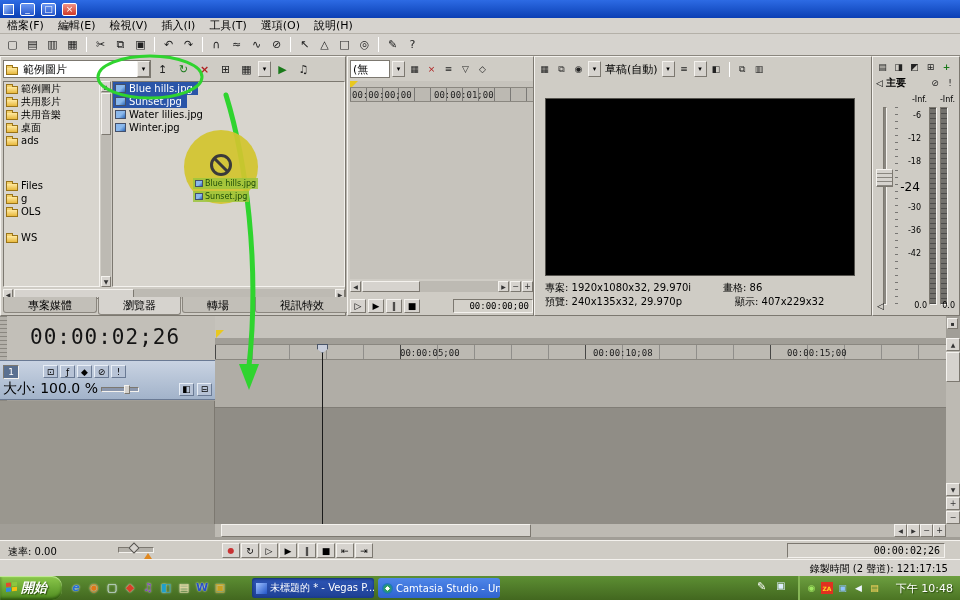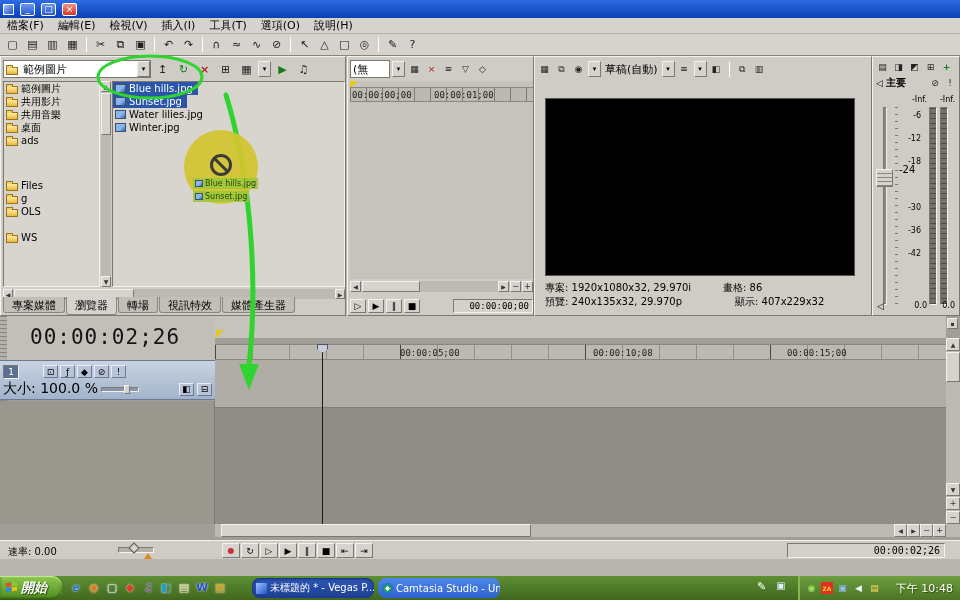--- a/index.html
+++ b/index.html
@@ -34,35 +34,35 @@
 .combo{display:flex;align-items:center;background:#fff;border:1px solid #7c7870;height:18px;font-size:11px}
 .combo .ct{flex:1;padding-left:2px;white-space:nowrap;overflow:hidden}
 .row13{display:flex;align-items:center;height:13px;font-size:10px;white-space:nowrap}
 .row13.sel{background:#2a55a8;color:#fff;width:max-content;padding-right:5px}
 
 .sbtn{display:inline-flex;align-items:center;justify-content:center;background:#d6d3ce;border:1px solid;border-color:#f4f2ee #7c7870 #7c7870 #f4f2ee;font-size:6px;color:#333}
 .thumb{background:#d6d3ce;border:1px solid;border-color:#f4f2ee #7c7870 #7c7870 #f4f2ee}
 .track{background:#bdbab3}
 
 #tabs{left:0;top:240px;width:346px;height:20px;display:flex;align-items:flex-start;padding-left:2px;gap:1px}
-.tab{height:16px;padding:1px 8px 0;background:#c2bfb8;border:1px solid #8a867e;border-top:none;border-radius:0 0 3px 3px;font-size:11px;white-space:nowrap}
+.tab{height:16px;padding:1px 24px 0;background:#c2bfb8;border:1px solid #8a867e;border-top:none;border-radius:0 0 3px 3px;font-size:11px;white-space:nowrap}
 .tab.active{background:#d6d3ce;font-weight:normal;height:18px}
 
 .ruler{background:#bcb9b2;border-top:1px solid #8a8780;border-bottom:1px solid #8a8780}
 .tlab{position:absolute;font-size:9px;color:#222}
 
 #timeline{left:0;top:316px;width:960px;height:243px;background:#a19e97}
 .hdr-ic{display:inline-flex;align-items:center;justify-content:center;width:15px;height:13px;font-size:9px;background:#b7c3d6;border:1px solid;border-color:#e8eef6 #6a7a94 #6a7a94 #e8eef6;flex:0 0 auto}
 .tbtn{display:inline-flex;align-items:center;justify-content:center;width:18px;height:15px;font-size:9px;background:#d6d3ce;border:1px solid;border-color:#f4f2ee #7c7870 #7c7870 #f4f2ee;flex:0 0 auto}
 .rec{color:#c83232;font-size:8px}
 
 #taskbar{left:0;top:576px;width:960px;height:24px;background:linear-gradient(#5d8f33,#42671f);z-index:6}
 #startbtn{position:absolute;left:0;top:0;width:62px;height:24px;border-radius:0 10px 10px 0;background:linear-gradient(#8cc94c,#4e8a1f);box-shadow:inset 0 1px 1px #c8eea0,inset 0 -2px 3px #2e5510;display:flex;align-items:center;gap:3px;padding-left:6px;color:#fff;font-weight:bold;font-style:italic;font-size:13px;text-shadow:1px 1px 1px #2a4a0e}
 .ql{display:inline-flex;align-items:center;justify-content:center;width:16px;height:18px;font-size:11px;font-weight:bold;text-shadow:0 0 2px #fff}
-.taskbtn{position:absolute;top:2px;height:20px;width:122px;border-radius:8px;color:#fff;font-size:10px;display:flex;align-items:center;gap:3px;padding:0 4px;white-space:nowrap;overflow:hidden}
+.taskbtn{position:absolute;top:2px;height:20px;width:122px;border-radius:3px;color:#fff;font-size:10px;display:flex;align-items:center;gap:3px;padding:0 4px;white-space:nowrap;overflow:hidden}
 .tico{width:11px;height:11px;flex:0 0 auto}
 #tray{position:absolute;right:0;top:0;width:162px;height:24px;background:linear-gradient(#6d9f40,#4b7423);border-left:2px solid #86b656;display:flex;align-items:center;gap:3px;padding-left:5px;color:#fff}
 .tray-ic{display:inline-flex;align-items:center;justify-content:center;width:13px;height:13px;font-size:9px}
 .tray-za{background:#e03020;color:#ffd020;font-size:6px;font-weight:bold;width:12px;height:12px}
 
 #anno{left:0;top:0;width:960px;height:600px;z-index:100;pointer-events:none}
 .ghost{position:absolute;display:flex;align-items:center;font-size:8px;color:#1f4d08;background:rgba(156,196,60,.85);height:11px;white-space:nowrap;padding-right:2px}
 .ghost .pic{width:8px;height:7px;margin:0 2px}
 </style>
 </head>
@@ -282,21 +282,21 @@
       <span class="ic sm" style="width:12px">!</span>
     </div>
     <span class="abs" style="left:28px;top:38px;width:26px;font-size:8px;text-align:right">-Inf.</span>
     <span class="abs" style="left:56px;top:38px;width:26px;font-size:8px;text-align:right">-Inf.</span>
     <div class="abs sunken" style="left:10px;top:50px;width:4px;height:198px;background:#8a8780"></div>
     <div class="abs raised" style="left:3px;top:112px;width:17px;height:18px;background:repeating-linear-gradient(#d6d3ce 0 3px,#8a8780 3px 4px)"></div>
     <div class="abs" style="left:22px;top:50px;width:3px;height:198px;background-image:repeating-linear-gradient(rgba(60,60,60,.6) 0 1px,transparent 1px 7px)"></div>
     <span class="abs" style="left:26px;top:54px;width:22px;font-size:8px;text-align:right">-6</span>
     <span class="abs" style="left:26px;top:77px;width:22px;font-size:8px;text-align:right">-12</span>
     <span class="abs" style="left:26px;top:100px;width:22px;font-size:8px;text-align:right">-18</span>
-    <span class="abs" style="left:26px;top:107px;width:22px;font-size:10px;text-align:left">-24</span>
+    <span class="abs" style="left:26px;top:123px;width:22px;font-size:12px;text-align:center">-24</span>
     <span class="abs" style="left:26px;top:146px;width:22px;font-size:8px;text-align:right">-30</span>
     <span class="abs" style="left:26px;top:169px;width:22px;font-size:8px;text-align:right">-36</span>
     <span class="abs" style="left:26px;top:192px;width:22px;font-size:8px;text-align:right">-42</span>
     <div class="abs sunken" style="left:56px;top:50px;width:8px;height:198px;background:#73716c;background-image:repeating-linear-gradient(rgba(40,40,40,.5) 0 1px,transparent 1px 5px)"></div>
     <div class="abs sunken" style="left:67px;top:50px;width:8px;height:198px;background:#73716c;background-image:repeating-linear-gradient(rgba(40,40,40,.5) 0 1px,transparent 1px 5px)"></div>
     <span class="abs" style="left:4px;top:244px;font-size:9px">◁</span>
     <span class="abs" style="left:28px;top:244px;width:26px;font-size:8px;text-align:right">0.0</span>
     <span class="abs" style="left:56px;top:244px;width:26px;font-size:8px;text-align:right">0.0</span>
   </div>
 
@@ -367,20 +367,23 @@
         <span class="tbtn">▶</span>
         <span class="tbtn">‖</span>
         <span class="tbtn">■</span>
         <span class="tbtn">⇤</span>
         <span class="tbtn">⇥</span>
       </div>
       <span class="abs sunken mono" style="left:787px;top:2px;width:158px;height:15px;font-size:10px;text-align:right;padding:1px 4px;background:#d4d1ca">00:00:02;26</span>
     </div>
   </div>
 
+  <div class="abs" style="left:0;top:559px;width:960px;height:17px;background:#d6d3ce;border-top:1px solid #f4f2ee">
+    <span class="abs" style="right:12px;top:2px;font-size:10px;white-space:nowrap">錄製時間 (2 聲道): 121:17:15</span>
+  </div>
 
   <div id="taskbar" class="abs">
     <div id="startbtn">
       <svg width="12" height="12" viewBox="0 0 12 12">
           <rect x="0" y="1" width="5" height="4" fill="#e14b2e" transform="skewY(-6)"></rect>
           <rect x="6" y="1" width="5" height="4" fill="#8cc63f" transform="skewY(-6)"></rect>
           <rect x="0" y="6" width="5" height="4" fill="#2e8ae1" transform="skewY(-6)"></rect>
           <rect x="6" y="6" width="5" height="4" fill="#f2c010" transform="skewY(-6)"></rect>
         </svg>
       <span>開始</span>

